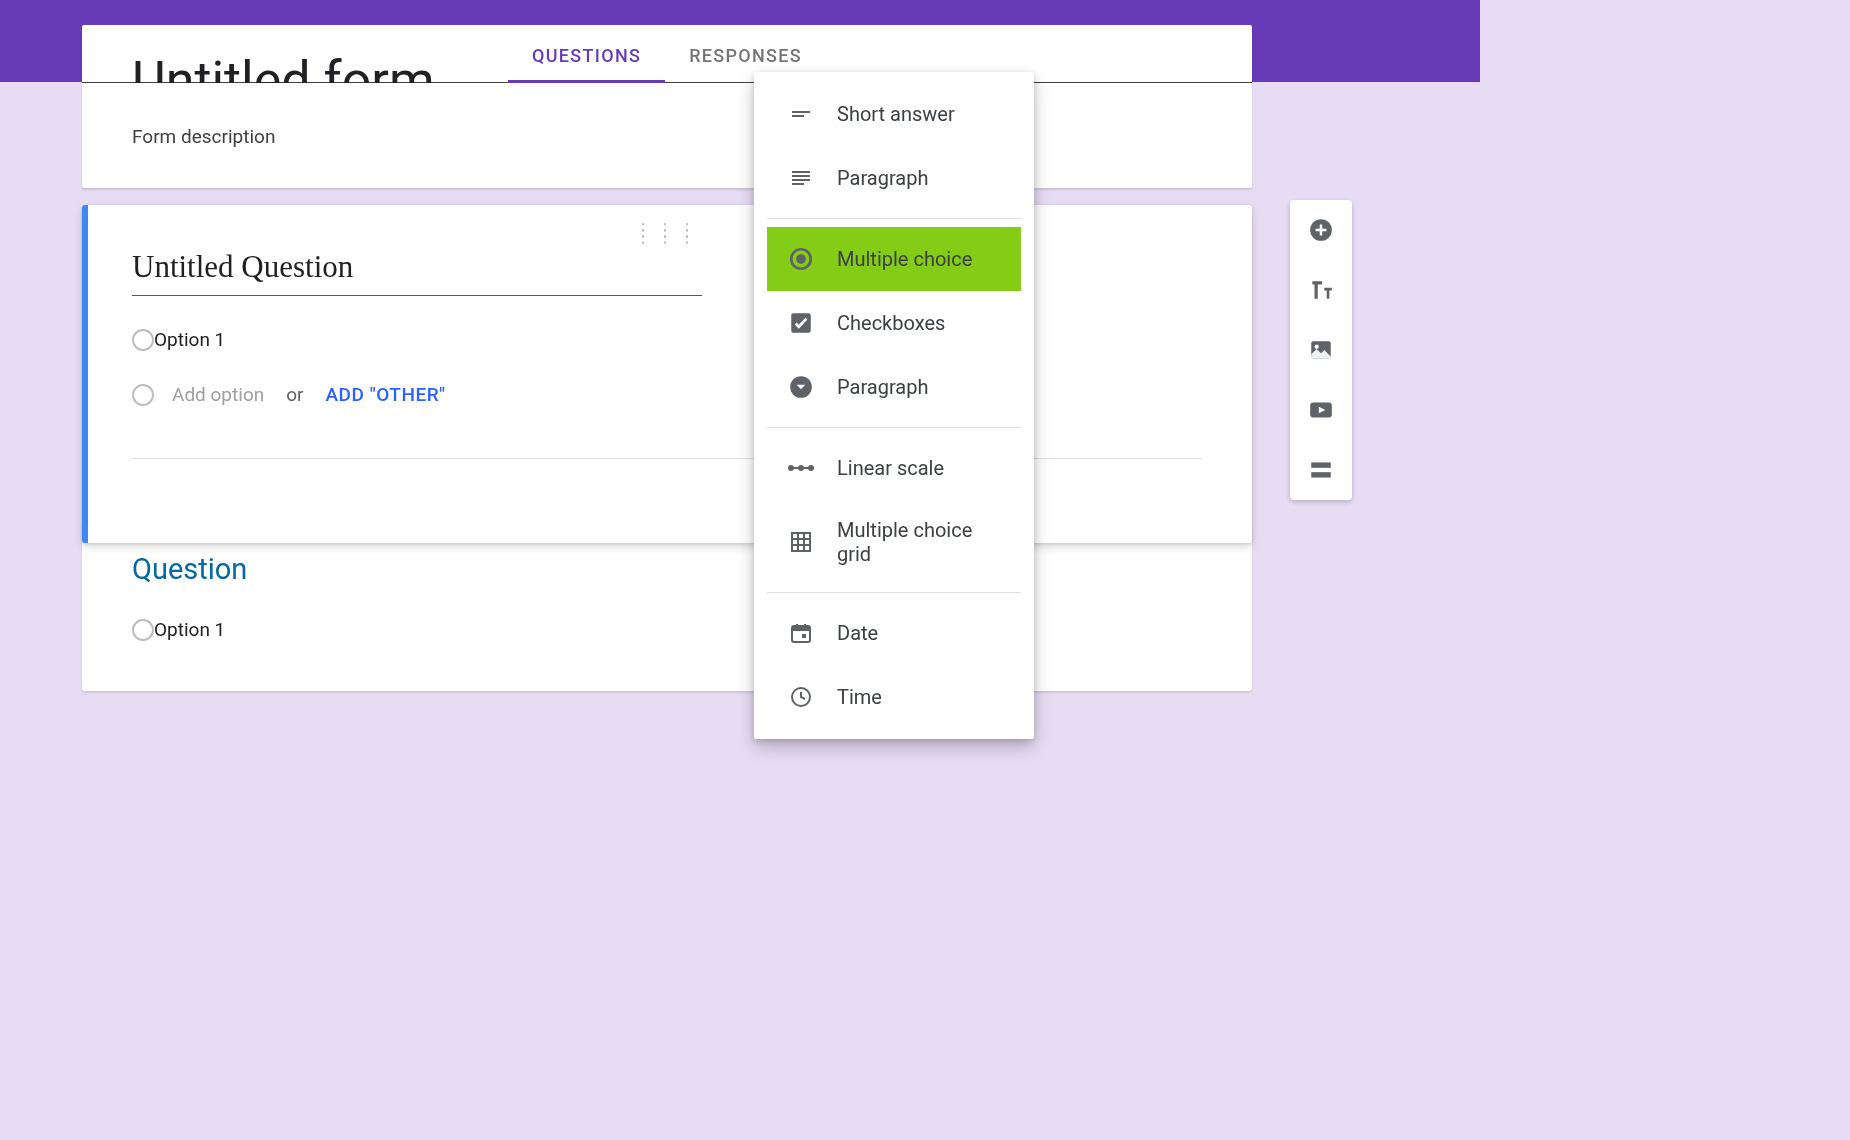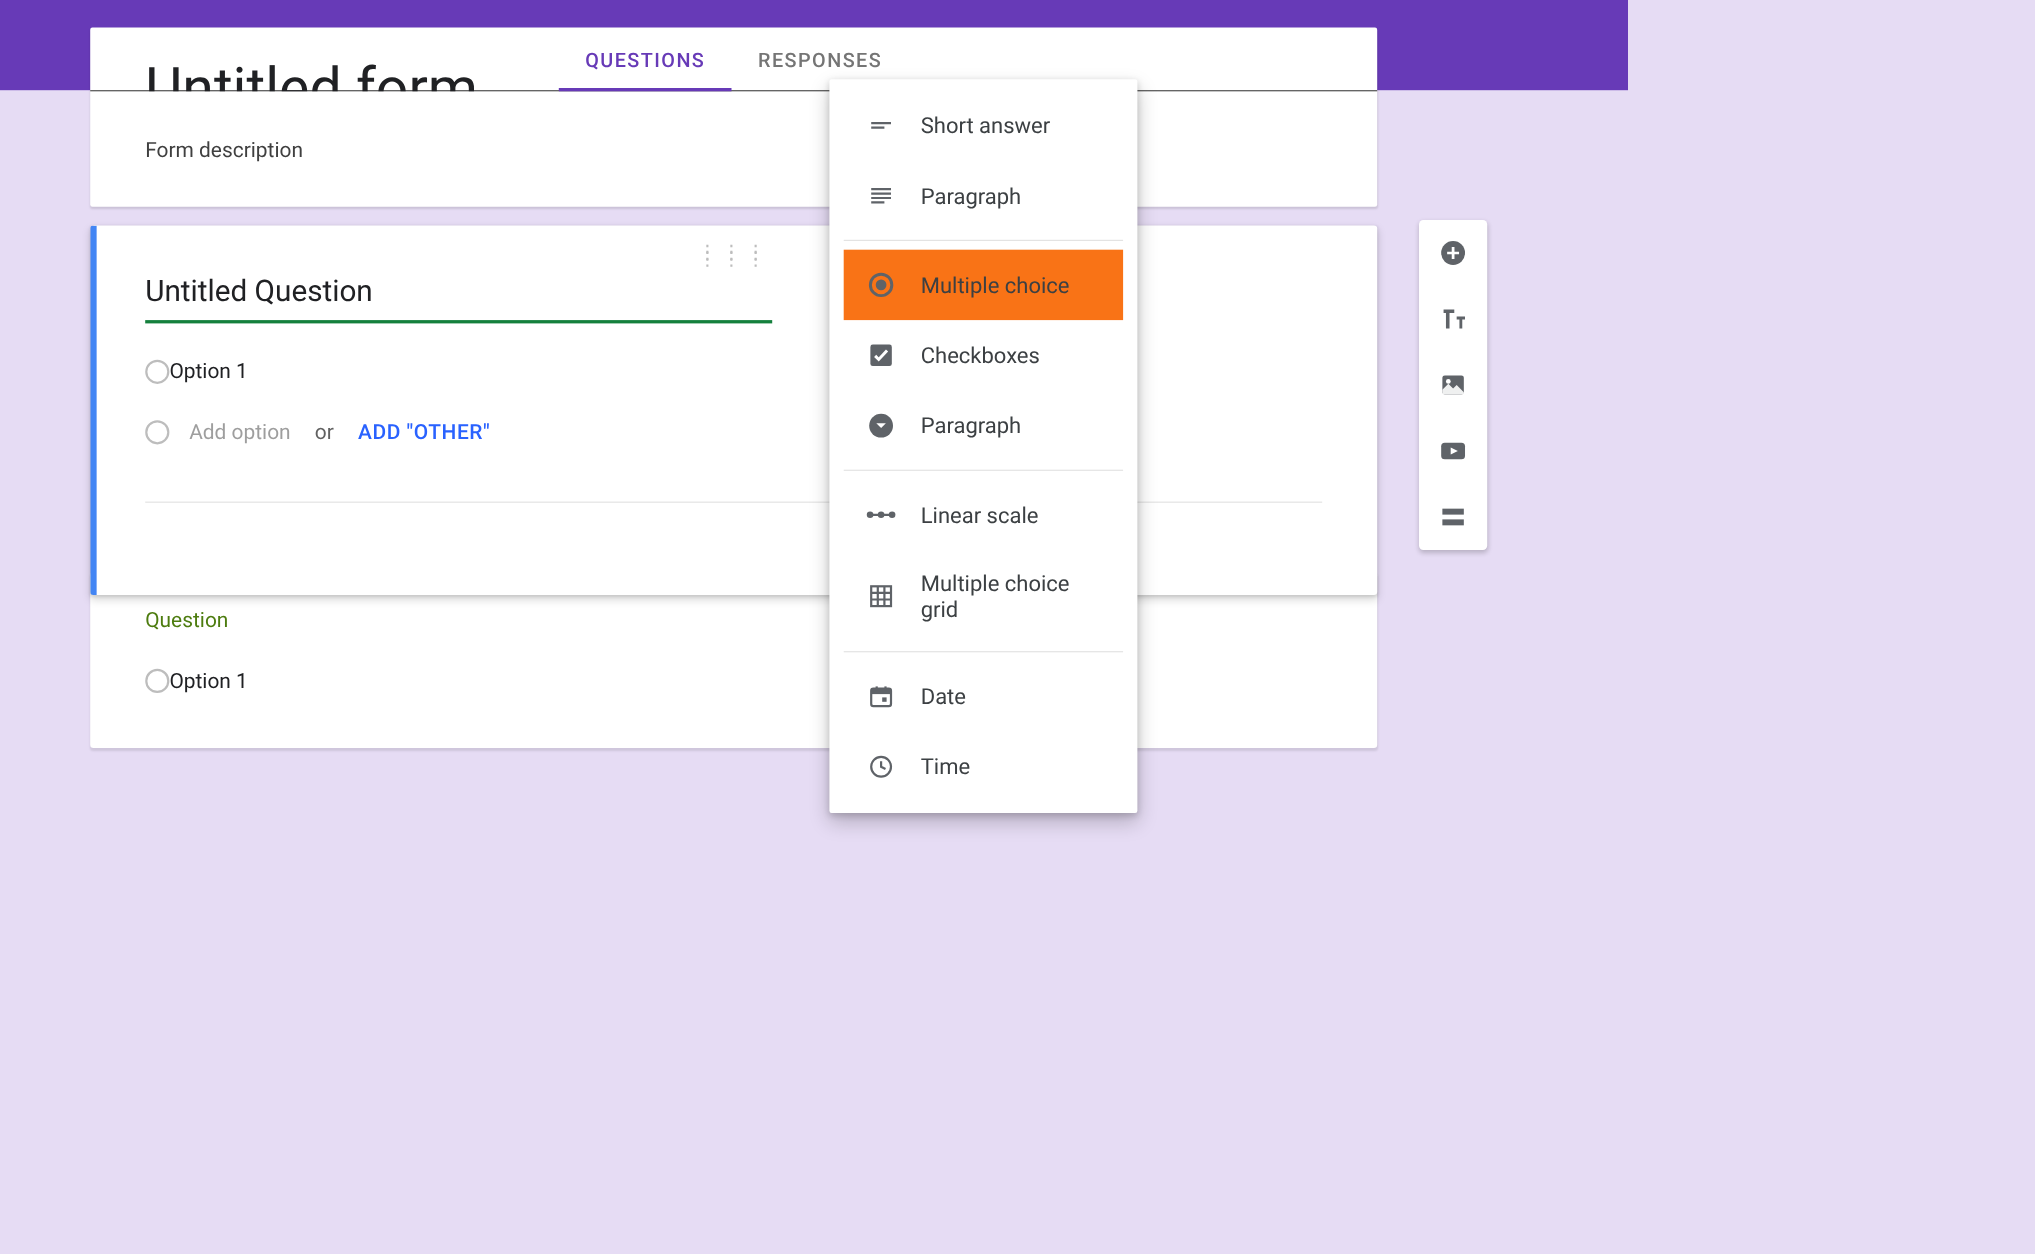--- a/index.html
+++ b/index.html
@@ -85,25 +85,26 @@
   .drag-handle {
     text-align: center;
     color: #bdbdbd;
     font-size: 18px;
     letter-spacing: 4px;
     line-height: 6px;
     margin-bottom: 10px;
     cursor: grab;
   }
   .question-title-box {
-    font-size: 27px;
+    font-size: 31px;
     color: #202124;
     padding-bottom: 10px;
-    border-bottom: 3px solid #15803d;
+    border-bottom: 1px solid #15803d;
     width: 570px;
+    font-family: Liberation Serif, serif;
   }
   .option-row {
     display: flex;
     align-items: center;
     margin-top: 32px;
   }
   .radio-outline {
     width: 22px; height: 22px;
     border: 2.5px solid #bdbdbd;
     border-radius: 50%;
@@ -142,22 +143,22 @@
     position: absolute;
     top: 520px;
     left: 82px;
     width: 1170px;
     background: #fff;
     box-shadow: 0 2px 2px rgba(0,0,0,0.1);
     border-radius: 3px;
     padding: 32px 50px 50px 50px;
   }
   .q2-title {
-    font-size: 19px;
-    color: #4d7c0f;
+    font-size: 29px;
+    color: #0369a1;
     margin-bottom: 30px;
   }
 
   .type-menu {
     position: absolute;
     top: 72px;
     left: 754px;
     width: 280px;
     background: #fff;
     box-shadow: 0 8px 18px rgba(0,0,0,0.22), 0 2px 6px rgba(0,0,0,0.15);
@@ -168,21 +169,21 @@
   .menu-item {
     display: flex;
     align-items: center;
     padding: 18px 20px;
     gap: 22px;
     font-size: 20px;
     color: #3c4043;
     cursor: pointer;
   }
   .menu-item.selected {
-    background: #f97316;
+    background: #84cc16;
   }
   .menu-icon {
     width: 28px; height: 28px;
     display: flex; align-items: center; justify-content: center;
     color: #5f6368;
     flex-shrink: 0;
   }
   .menu-divider {
     border: none;
     border-top: 1px solid #e0e0e0;

